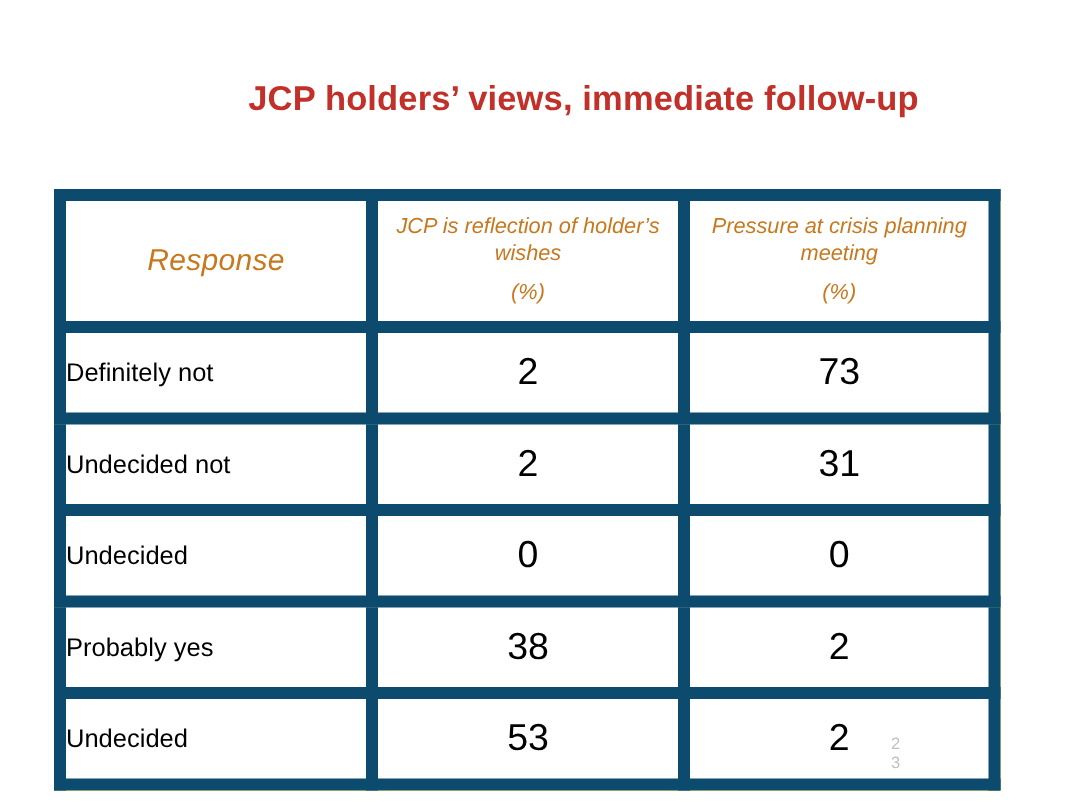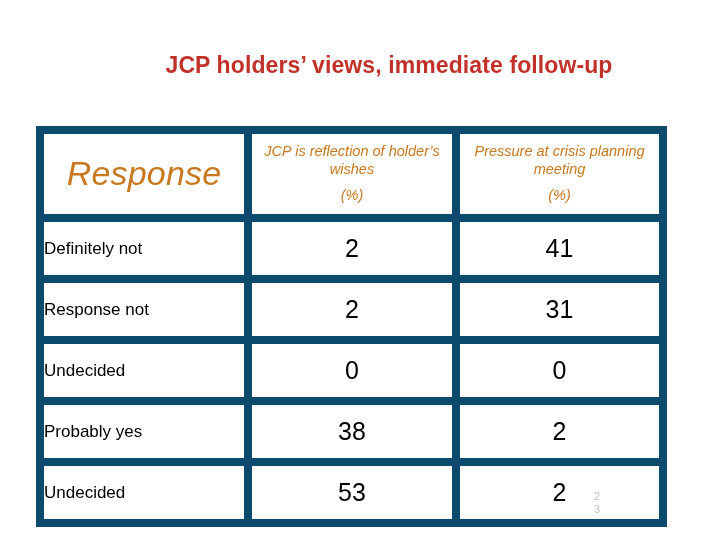--- a/index.html
+++ b/index.html
@@ -54,21 +54,21 @@
 
   
   .hdr-cell {
     height: 80px;
     text-align: center;
     font-style: italic;
     color: #C8781E;
     line-height: 1.22;
   }
   .hdr-cell.big {
-    font-size: 34px;
+    font-size: 20px;
     letter-spacing: 0.2px;
   }
   .hdr-cell.small {
     font-size: 14.5px;
     padding: 6px 4px 4px 4px;
   }
   .hdr-pct {
     display: block;
     margin-top: 8px;
   }
@@ -121,25 +121,25 @@
       </td>
       <td class="hdr-cell small">
         <span>Pressure at crisis planning meeting</span>
         <span class="hdr-pct">(%)</span>
       </td>
     </tr>
 
     <tr>
       <td class="row-label">Definitely not</td>
       <td class="row-value">2</td>
-      <td class="row-value">41</td>
+      <td class="row-value">73</td>
     </tr>
 
     <tr>
-      <td class="row-label">Response not</td>
+      <td class="row-label">Undecided not</td>
       <td class="row-value">2</td>
       <td class="row-value">31</td>
     </tr>
 
     <tr>
       <td class="row-label">Undecided</td>
       <td class="row-value">0</td>
       <td class="row-value">0</td>
     </tr>
 

